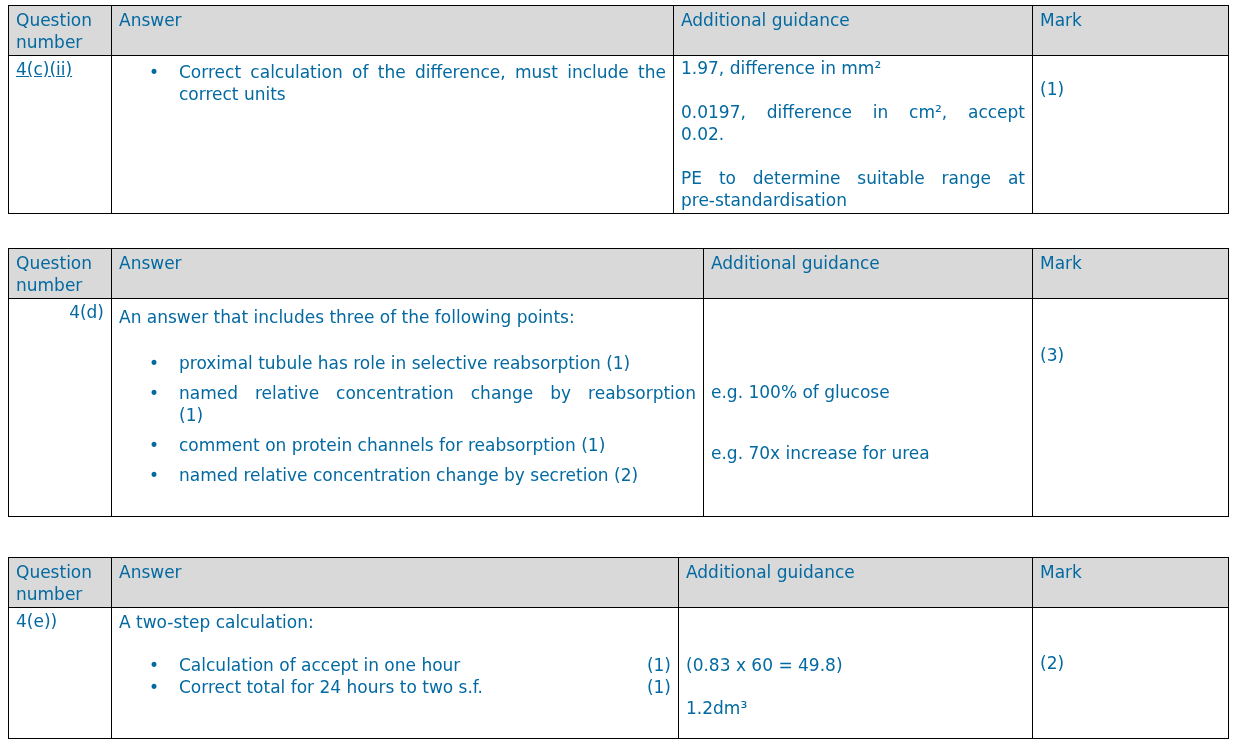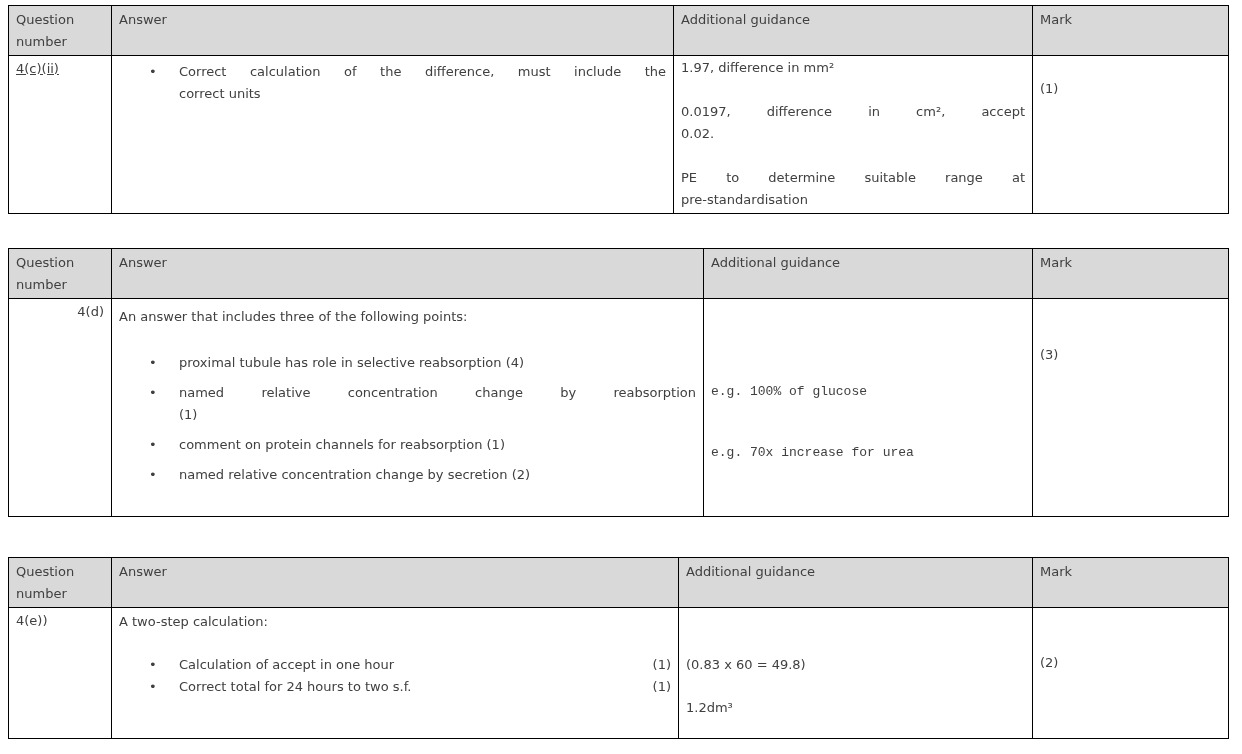--- a/index.html
+++ b/index.html
@@ -2,23 +2,23 @@
 <html><head>
 <meta charset="utf-8">
 <style>
   html, body { margin: 0; padding: 0; background: #ffffff; }
   #page {
     position: relative;
     width: 1242px;
     height: 754px;
     background: #ffffff;
     font-family: "DejaVu Sans", "Liberation Sans", sans-serif;
-    font-size: 13px;
+    font-size: 17px;
     line-height: 22px;
-    color: #404040;
+    color: #0369a1;
     overflow: hidden;
   }
   table.ms {
     position: absolute;
     left: 8px;
     width: 1220px;
     border-collapse: collapse;
     table-layout: fixed;
   }
   .t1 { top: 5px; }
@@ -62,21 +62,21 @@
   
   .t1 .a-cell { padding-top: 5px; }
   .t1 .g-cell { padding-top: 1px; }
   .t1 .g-cell .para + .para { margin-top: 22px; }
   .t1 .m-cell { padding-top: 22px; }
 
   
   .t2 .a-cell { padding-top: 7px; }
   .t2 .bullets { margin-top: 24px; }
   .t2 .bullet-item + .bullet-item { margin-top: 8px; }
-  .t2 .g-cell { padding-top: 82px; font-family: Liberation Mono, monospace; }
+  .t2 .g-cell { padding-top: 82px; }
   .t2 .g-cell .para + .para { margin-top: 39px; }
   .t2 .m-cell { padding-top: 45px; }
 
   
   .t3 .a-cell { padding-top: 3px; }
   .t3 .bullets { margin-top: 21px; }
   .t3 .g-cell { padding-top: 46px; margin-left: 20px; }
   .t3 .g-cell .para + .para { margin-top: 21px; }
   .t3 .m-cell { padding-top: 44px; }
 </style>
@@ -153,21 +153,21 @@
       <tr>
         <td class="q-cell">
           <div>4(d)</div>
         </td>
         <td class="a-cell">
           <div class="line">An answer that includes three of the following points:</div>
           <div class="bullets">
             <div class="bullet-item">
               <span class="bullet-glyph">•</span>
               <div class="bullet-lines">
-                <div class="line">proximal tubule has role in selective reabsorption (4)</div>
+                <div class="line">proximal tubule has role in selective reabsorption (1)</div>
               </div>
             </div>
             <div class="bullet-item">
               <span class="bullet-glyph">•</span>
               <div class="bullet-lines">
                 <div class="jline">named relative concentration change by reabsorption</div>
                 <div class="line">(1)</div>
               </div>
             </div>
             <div class="bullet-item">

